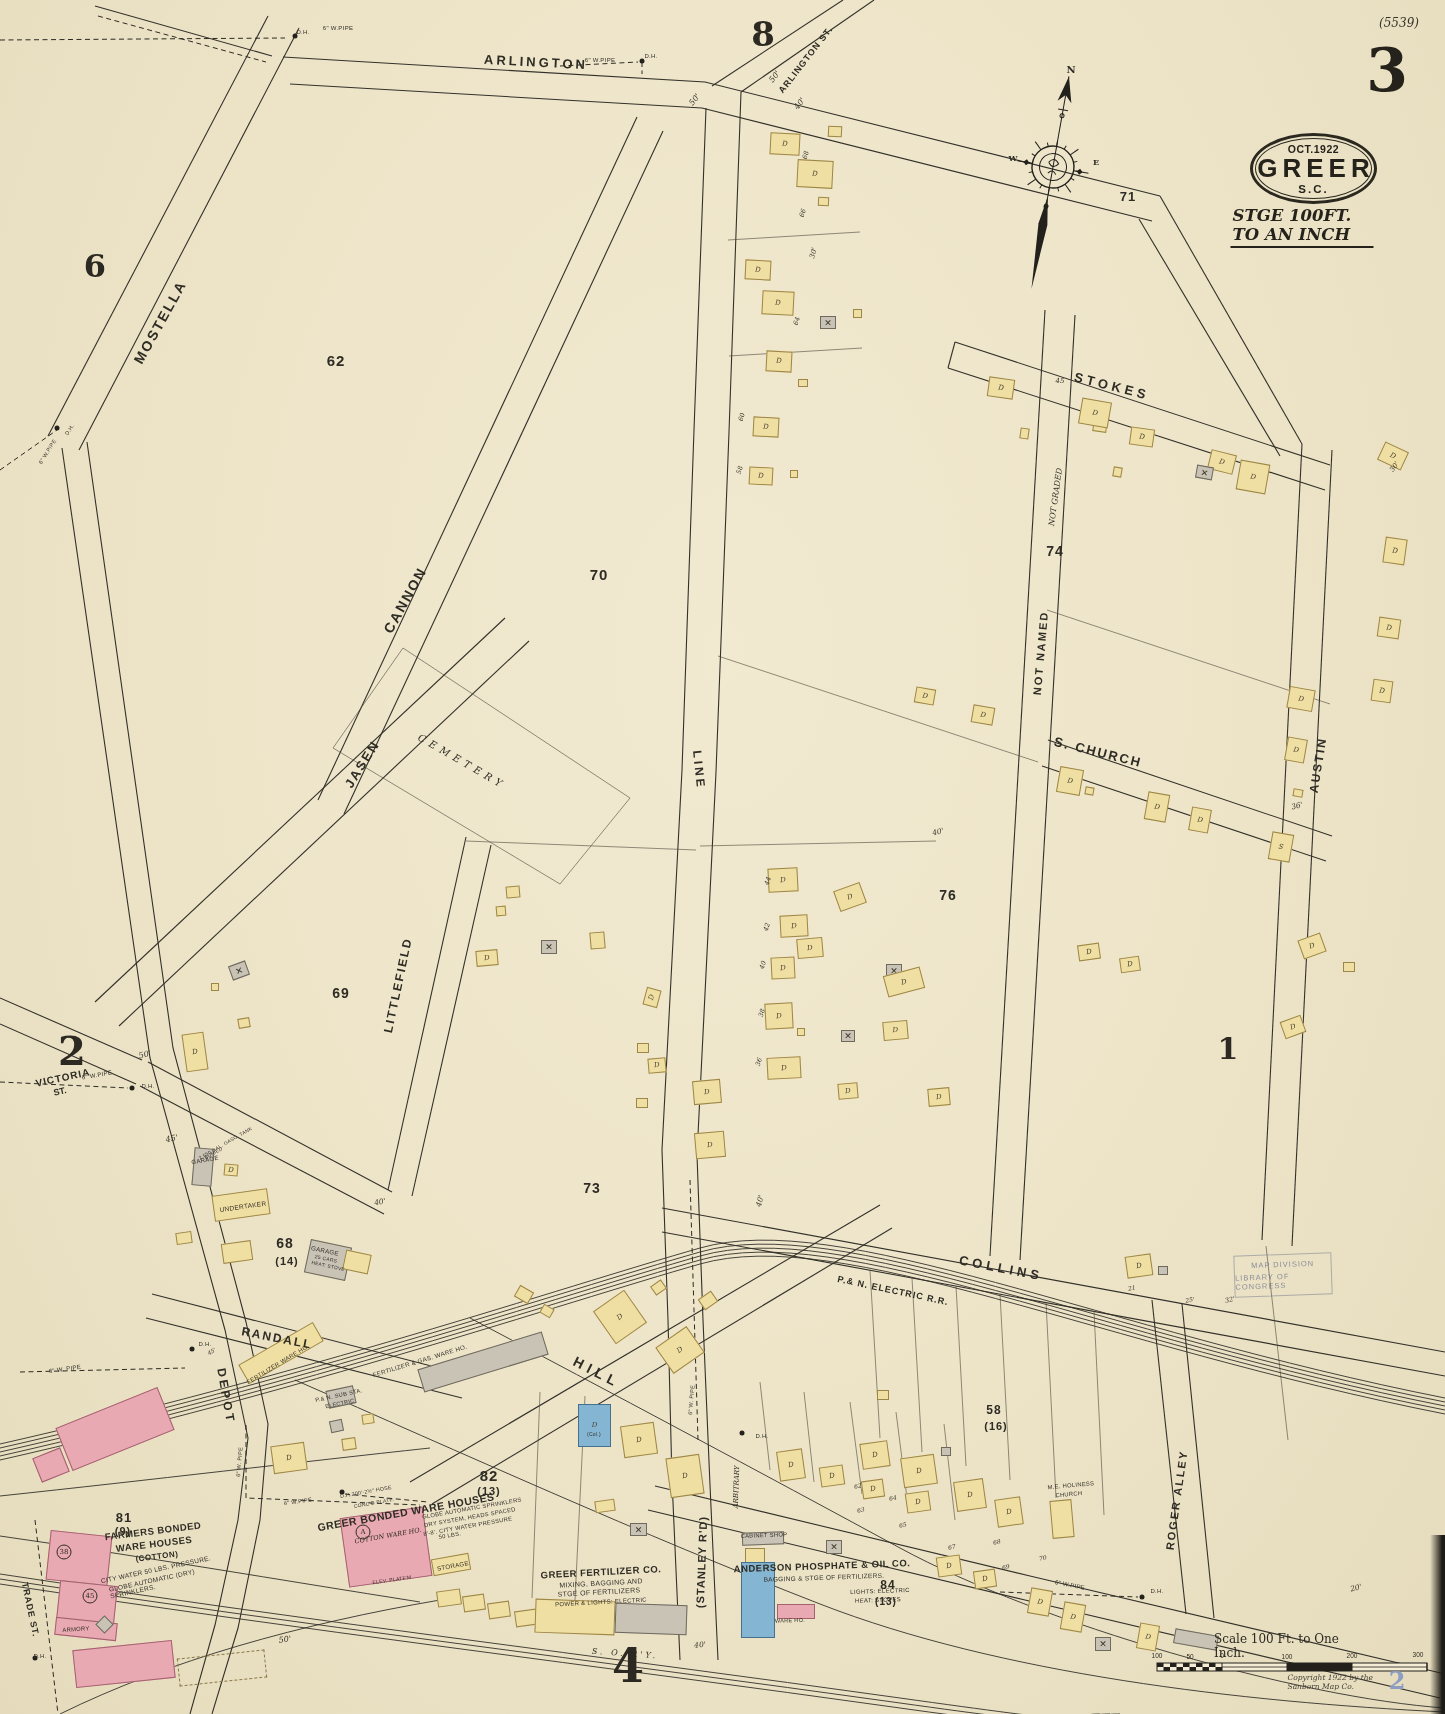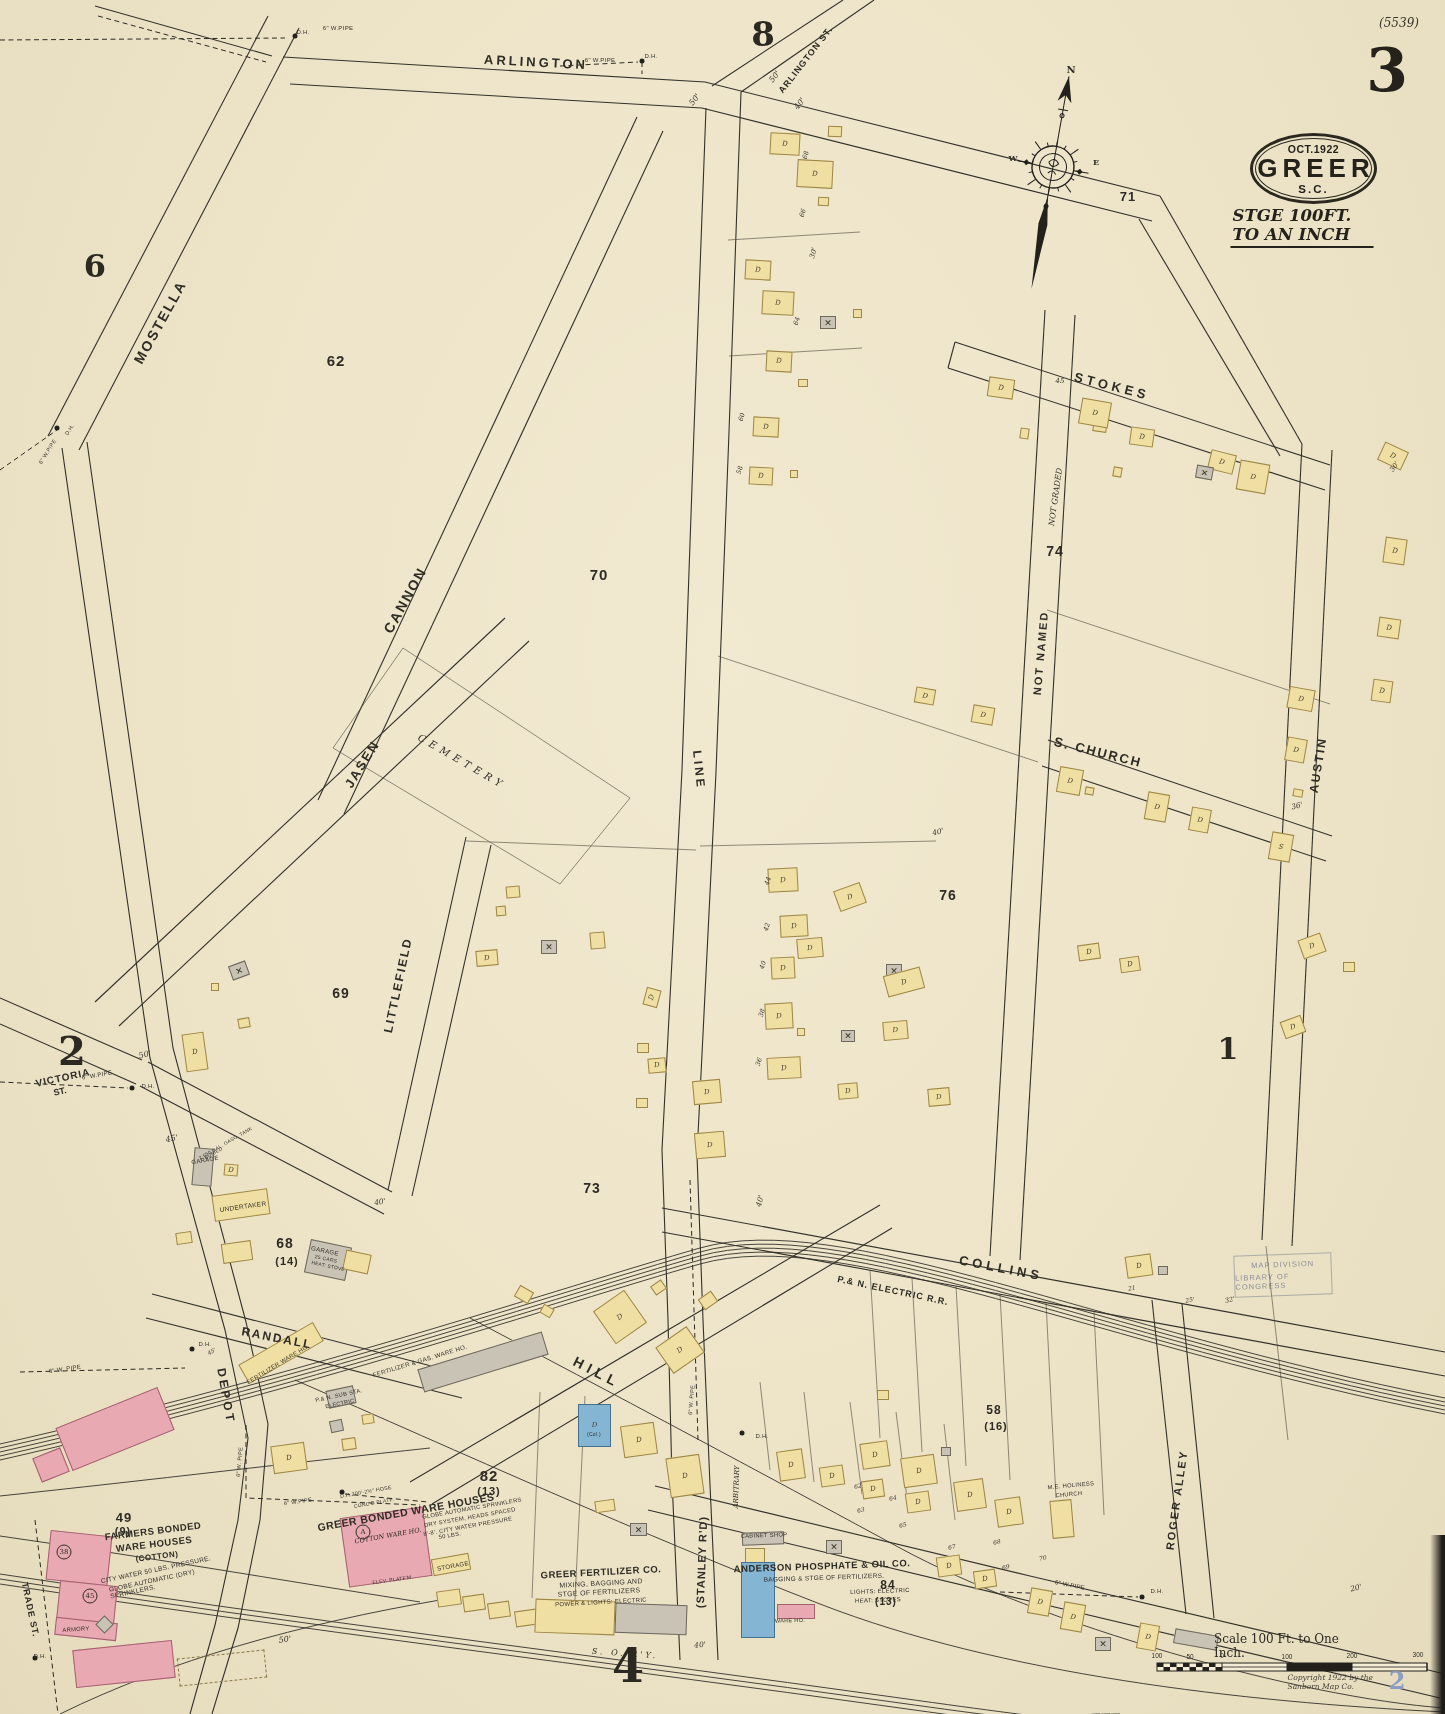--- a/index.html
+++ b/index.html
@@ -554,21 +554,21 @@
       <div class="lbl k-sti" style="left: 462px; top: 762px; font-size: 10px; letter-spacing: 5px; --r: 30deg;">CEMETERY</div>
       <div class="lbl k-blk" style="left: 336px; top: 360px; font-size: 15px; --r: 0deg;">62</div>
       <div class="lbl k-blk" style="left: 599px; top: 574px; font-size: 15px; --r: 0deg;">70</div>
       <div class="lbl k-blk" style="left: 1128px; top: 196px; font-size: 13px; --r: 0deg;">71</div>
       <div class="lbl k-blk" style="left: 1055px; top: 551px; font-size: 14px; --r: 0deg;">74</div>
       <div class="lbl k-blk" style="left: 341px; top: 993px; font-size: 14px; --r: 0deg;">69</div>
       <div class="lbl k-blk" style="left: 948px; top: 895px; font-size: 14px; --r: 0deg;">76</div>
       <div class="lbl k-blk" style="left: 592px; top: 1188px; font-size: 14px; --r: 0deg;">73</div>
       <div class="lbl k-blk" style="left: 285px; top: 1243px; font-size: 14px; --r: 0deg;">68</div>
       <div class="lbl k-blk" style="left: 287px; top: 1261px; font-size: 11px; --r: 0deg;">(14)</div>
-      <div class="lbl k-blk" style="left: 124px; top: 1517px; font-size: 13px; --r: 0deg;">49</div>
+      <div class="lbl k-blk" style="left: 124px; top: 1517px; font-size: 13px; --r: 0deg;">81</div>
       <div class="lbl k-blk" style="left: 123px; top: 1531px; font-size: 11px; --r: 0deg;">(9)</div>
       <div class="lbl k-blk" style="left: 489px; top: 1475px; font-size: 15px; --r: 0deg;">82</div>
       <div class="lbl k-blk" style="left: 489px; top: 1491px; font-size: 11px; --r: 0deg;">(13)</div>
       <div class="lbl k-blk" style="left: 994px; top: 1410px; font-size: 12px; --r: 0deg;">58</div>
       <div class="lbl k-blk" style="left: 996px; top: 1426px; font-size: 11px; --r: 0deg;">(16)</div>
       <div class="lbl k-blk" style="left: 888px; top: 1585px; font-size: 12px; --r: 0deg;">84</div>
       <div class="lbl k-blk" style="left: 886px; top: 1602px; font-size: 10px; --r: 0deg;">(13)</div>
       <div class="lbl k-bb" style="left: 153px; top: 1531px; font-size: 9.5px; --r: -7deg;">FARMERS BONDED</div>
       <div class="lbl k-bb" style="left: 154px; top: 1544px; font-size: 9.5px; --r: -7deg;">WARE HOUSES</div>
       <div class="lbl k-bb" style="left: 157px; top: 1557px; font-size: 8px; --r: -7deg;">(COTTON)</div>

